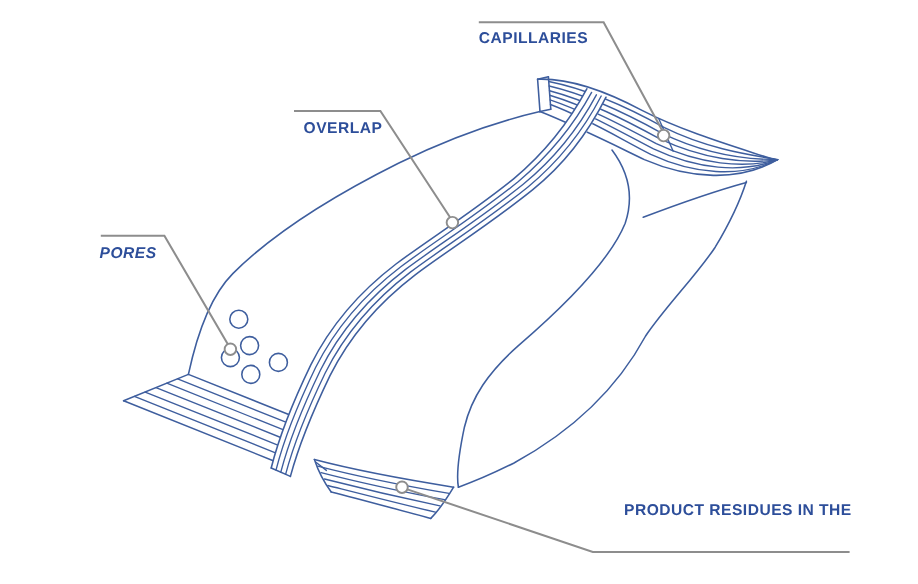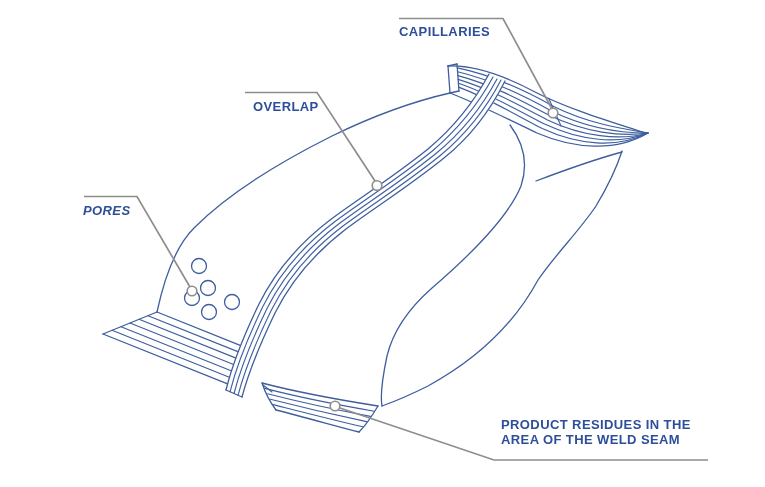--- a/index.html
+++ b/index.html
@@ -9,21 +9,21 @@
   }
   .canvas svg{position:absolute;left:0;top:0;}
   .callout-label{
     position:absolute;
     font-size:13px;font-weight:bold;letter-spacing:.4px;
     color:var(--label-blue,#2d4e9a);white-space:nowrap;line-height:15px;
   }
   .lbl-capillaries{left:399px;top:24px;}
   .lbl-overlap{left:230px;top:99px;margin-left:23px;}
   .lbl-pores{left:83px;top:203px;font-style:italic;}
-  .lbl-residues{left:501px;top:417px;}
+  .lbl-residues{left:520px;top:417px;}
   .blue{stroke:var(--line-blue,#3e5e9e);fill:none;stroke-width:1.3;stroke-linecap:round;}
   .hatch{stroke:var(--line-blue,#3e5e9e);fill:none;stroke-width:1.15;stroke-linecap:round;}
   .whitefill{fill:#fff;stroke:none;}
   .gray{stroke:var(--leader-gray,#8d8d8d);fill:none;stroke-width:1.7;}
   .marker{stroke:var(--leader-gray,#8d8d8d);fill:var(--marker-fill,#fff);stroke-width:1.6;}
   .pore{stroke:var(--line-blue,#3e5e9e);fill:#fff;stroke-width:1.3;}
 </style>
 </head>
 <body>
 
@@ -113,15 +113,14 @@
       <circle class="marker" cx="192" cy="291" r="4.8"></circle>
       <circle class="marker" cx="335" cy="406" r="4.8"></circle>
     </g>
   </svg>
 
   <div class="callout-label lbl-capillaries">CAPILLARIES</div>
   <div class="callout-label lbl-overlap">OVERLAP</div>
   <div class="callout-label lbl-pores">PORES</div>
   <div class="callout-label lbl-residues">
     <span>PRODUCT RESIDUES IN THE</span><br>
-    <span>AREA OF THE WELD SEAM</span>
   </div>
 </div>
 
 </body></html>

